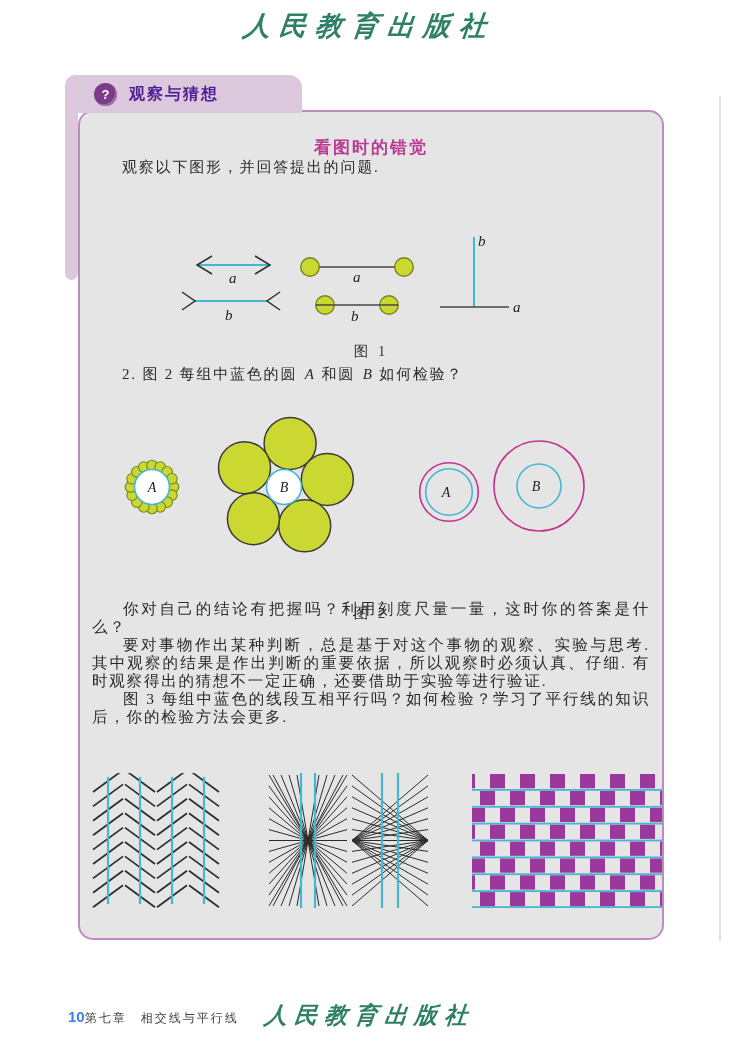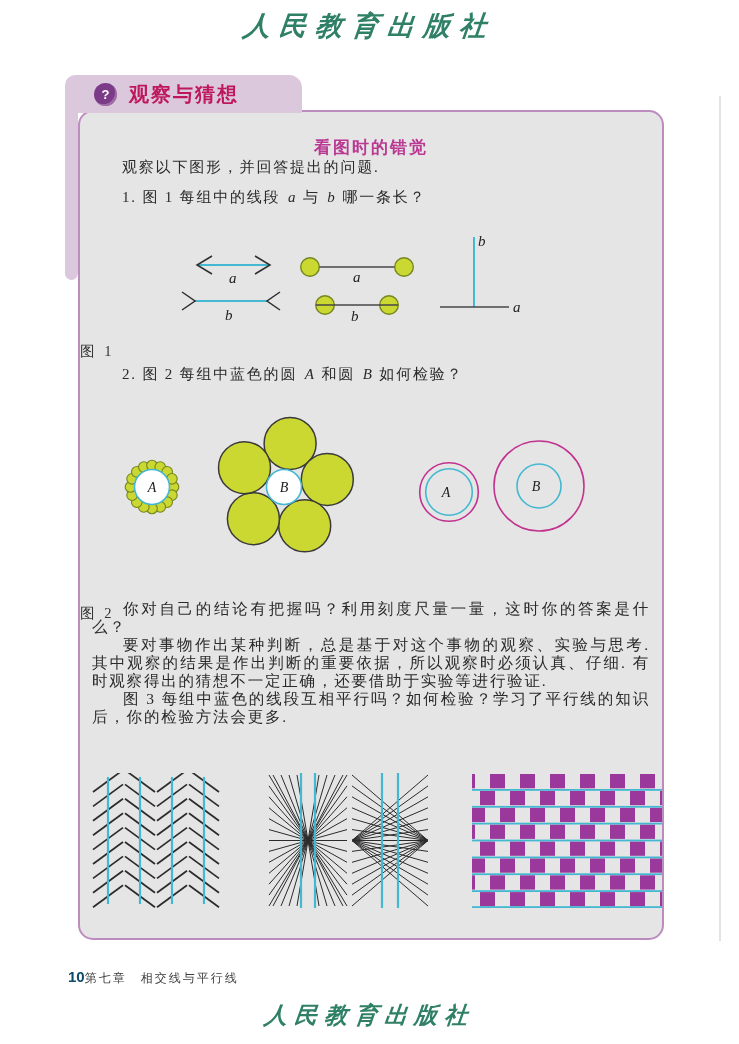--- a/index.html
+++ b/index.html
@@ -15,39 +15,39 @@
 
   
   .tab{position:absolute;left:65px;top:75px;width:237px;height:38px;
        background:var(--tab-bg,#dcc8dd);border-radius:10px 13px 0 0;z-index:3;
        display:flex;align-items:center;}
   .tab-icon{width:23px;height:23px;margin-left:29px;border-radius:50%;
        background:var(--icon-bg,#7c3b88);color:#fff;display:flex;align-items:center;
        justify-content:center;font-family:"Liberation Sans",sans-serif;
        font-weight:bold;font-size:13px;box-shadow:inset -2px -2px 0 rgba(255,255,255,.25);}
   .tab-label{margin-left:12px;font-family:Liberation Serif, serif;
-       font-weight:bold;font-size:20px;color:#be185d;letter-spacing:2px;}
+       font-weight:bold;font-size:16px;color:#4c1d95;letter-spacing:2px;}
   .tab-sliver{position:absolute;left:65px;top:100px;width:13px;height:180px;
        background:var(--tab-bg,#dcc8dd);border-radius:0 0 8px 8px;z-index:1;}
 
   
   .content-box{position:absolute;left:78px;top:110px;width:582px;height:826px;
        background:#e5e5e5;border:2px solid var(--box-border,#bd8cbf);border-radius:15px;z-index:2;}
 
   .article-title{position:absolute;left:0;top:24px;width:100%;text-align:center;
        font-family:"Liberation Sans",sans-serif;font-weight:bold;font-size:17px;
        color:var(--title-magenta,#ba3a93);letter-spacing:2px;}
 
   .text{position:absolute;left:12px;width:558px;font-size:15px;letter-spacing:1.8px;color:#2a2a2a;}
   .intro{top:46px;padding-left:2em;}
   .q1{top:76px;padding-left:2em;}
   .q2{top:253px;padding-left:2em;}
   .it{font-family:"Liberation Serif",serif;font-style:italic;letter-spacing:0;padding:0 2px;}
 
-  .caption{position:absolute;left:0;width:100%;font-size:14.5px;
+  .caption{position:absolute;left:0;width:100%;text-align:center;font-size:14.5px;
        color:#333;letter-spacing:3px;}
   .cap1{top:230px;} .cap2{top:466px;margin-top:26px;} .cap3{top:799px;}
 
   .paras{position:absolute;left:12px;top:488px;width:558px;}
   .para{margin:0;text-indent:2em;text-align:justify;font-size:15.5px;
         letter-spacing:1.8px;line-height:18px;color:#2a2a2a;}
 
   .fig{position:absolute;}
 
   
@@ -60,21 +60,21 @@
   .petal{fill:var(--yellow,#cbd832);stroke:#3a3a3a;stroke-width:1.5;}
   .inner{fill:#fff;stroke:var(--cyan,#45b8d1);stroke-width:1.6;}
   .mg{fill:none;stroke:var(--magenta,#c23390);stroke-width:1.6;}
   .cyc{fill:none;stroke:var(--cyan,#45b8d1);stroke-width:1.6;}
   .hk{stroke:#2b2b2b;stroke-width:1.7;}
   .hk2{stroke:#2b2b2b;stroke-width:1;}
   .lbl{font-family:"Liberation Serif",serif;font-style:italic;font-size:15px;fill:#222;}
   .lblm{font-family:"Liberation Serif",serif;font-style:italic;font-size:14px;fill:#222;text-anchor:middle;}
 
   .footer{position:absolute;left:68px;top:968px;display:flex;align-items:baseline;}
-  .pageno{font-family:"Liberation Sans",sans-serif;font-weight:bold;font-size:15px;color:#0c4a6e;}
+  .pageno{font-family:"Liberation Sans",sans-serif;font-weight:bold;font-size:15px;color:#3b82f6;margin-top:40px;}
   .chapter{font-size:12px;color:#3d3d3d;letter-spacing:2px;}
 
   .edge-line{position:absolute;left:719px;top:96px;width:2px;height:845px;background:#e4e2e4;}
 </style>
 </head>
 <body>
 
 <div class="page">
 
   <div class="logo top">人民教育出版社</div>
@@ -83,21 +83,20 @@
     <span class="tab-icon">?</span>
     <span class="tab-label">观察与猜想</span>
   </div>
   <div class="tab-sliver"></div>
 
   <div class="content-box">
 
     <div class="article-title">看图时的错觉</div>
 
     <div class="text intro">观察以下图形，并回答提出的问题.</div>
-    <div class="text q1"><span>1. 图 1 每组中的线段 </span><span class="it">a</span><span> 与 </span><span class="it">b</span><span> 哪一条长？</span></div>
 
     <svg class="fig" style="left:0;top:116px" width="582" height="112" viewBox="0 0 582 112">
       <g>
         <line x1="117" y1="37" x2="190" y2="37" class="cy"></line>
         <polyline points="132,28 117,37 132,46" class="bk"></polyline>
         <polyline points="175,28 190,37 175,46" class="bk"></polyline>
         <text x="149" y="55" class="lbl">a</text>
         <line x1="115" y1="73" x2="187" y2="73" class="cy"></line>
         <polyline points="102,64 115,73 102,82" class="bk"></polyline>
         <polyline points="200,64 187,73 200,82" class="bk"></polyline>

